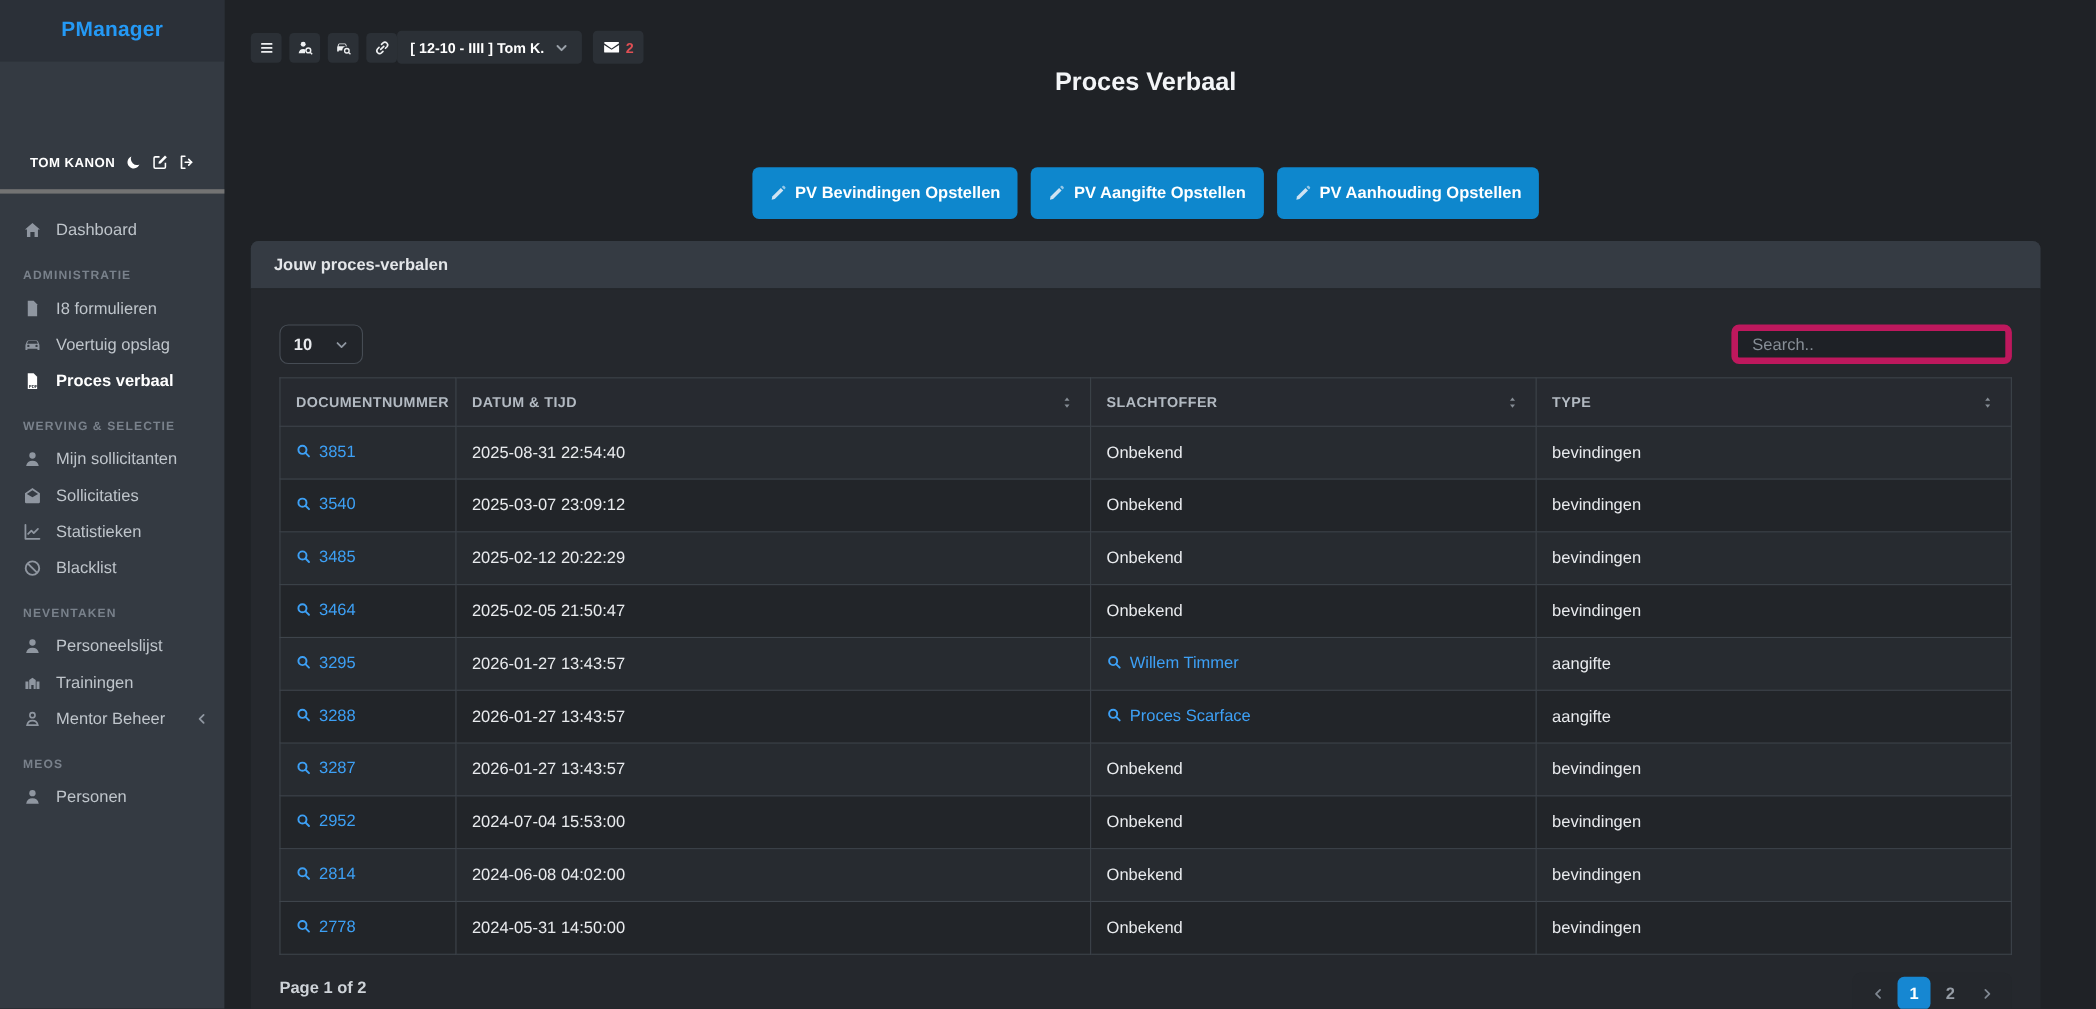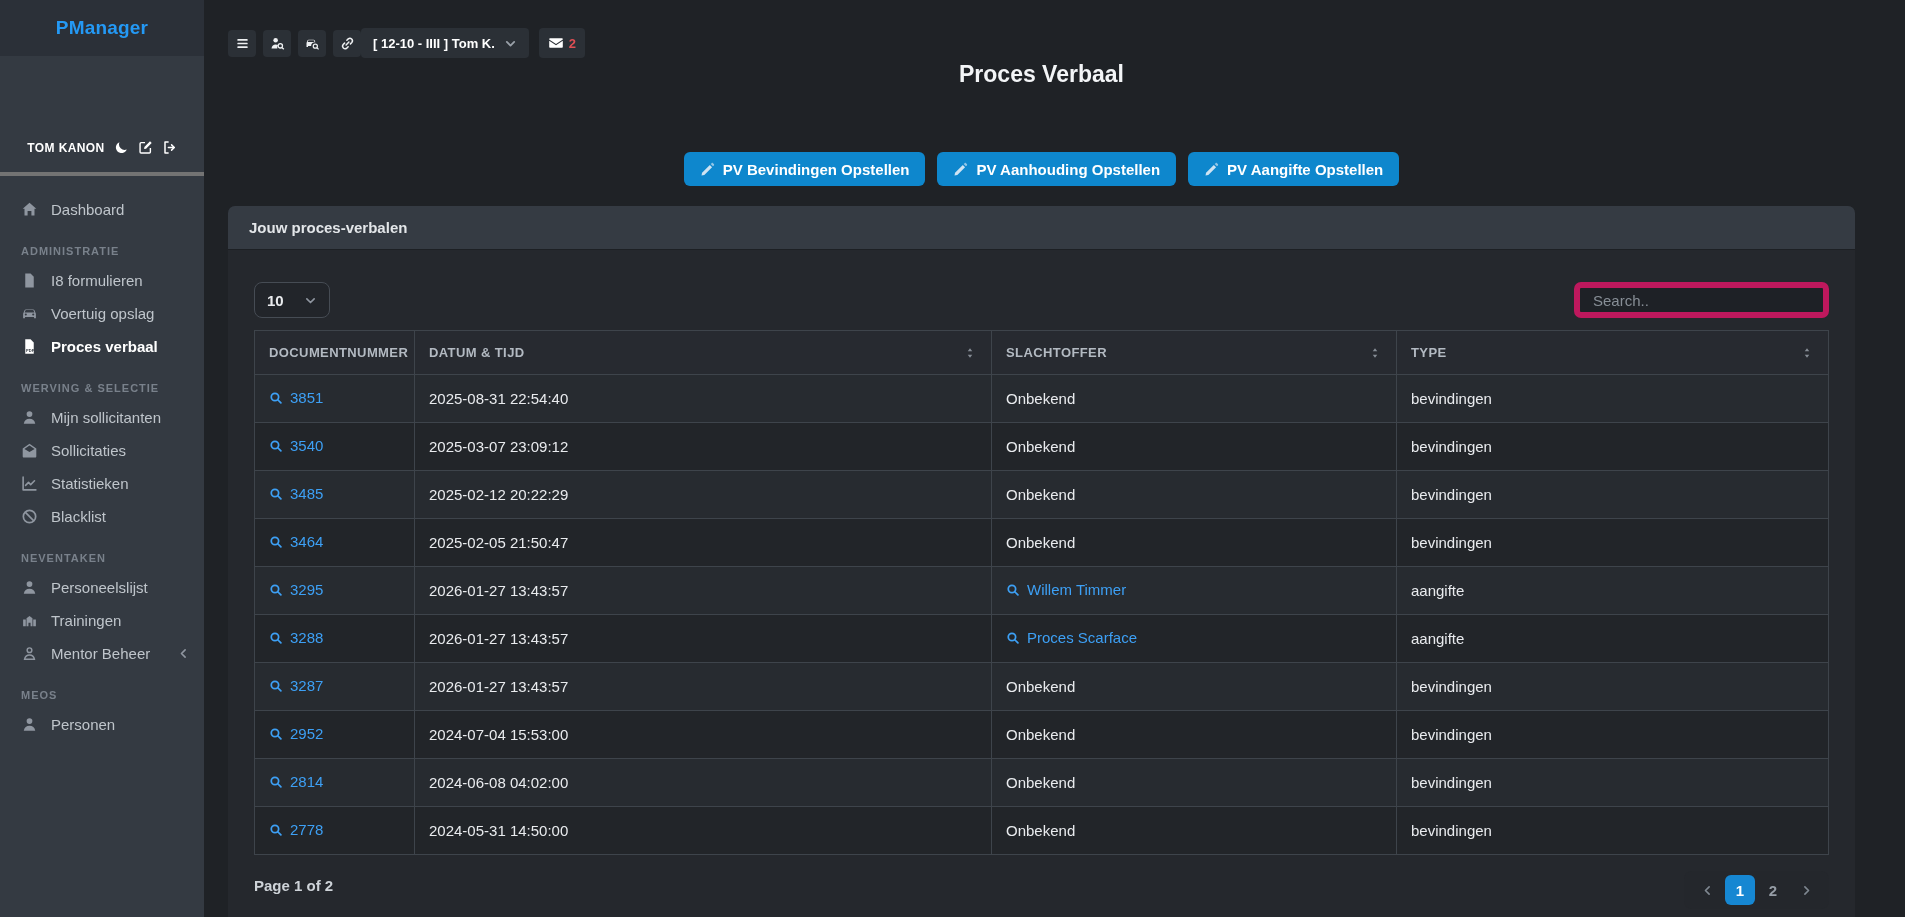--- a/index.html
+++ b/index.html
@@ -48,21 +48,21 @@
     font-family:inherit; cursor:pointer; }
   .user-dd .dd-chev { width:13px; height:13px; color:#9aa1a9; display:inline-flex; }
   .mail-btn { height:30px; min-width:40px; background:#2b3036; border:none; border-radius:4px; padding:0 9px;
     display:inline-flex; align-items:center; gap:5px; cursor:pointer; }
   .mail-btn svg { width:16px; height:16px; color:#fff; }
   .mail-count { color:var(--danger); font-size:13px; font-weight:700; }
 
   .page-title { text-align:center; margin-top:12px; font-size:23px; font-weight:700; color:#f3f5f7; }
 
   .actions { display:flex; justify-content:center; gap:12px; margin-top:64px; }
-  .action-btn { height:34px; padding:0 16px; border:none; border-radius:6px; background:var(--accent);
+  .action-btn { height:47px; padding:0 16px; border:none; border-radius:6px; background:var(--accent);
     color:#fff; font-size:15px; font-weight:700; display:inline-flex; align-items:center; gap:8px;
     font-family:inherit; cursor:pointer; }
   .action-btn svg { width:15px; height:15px; color:#cfe3f2; }
 
   .card { margin-top:20px; border-radius:7px; background:#25282d; }
   .card-header { height:44px; background:#353b43; border-radius:7px 7px 0 0; border-bottom:1px solid #1d2024;
     display:flex; align-items:center; padding:0 21px; font-size:15px; font-weight:600; color:#e3e6e9; }
   .card-body { padding:32px 26px 0; }
 
   .controls { display:flex; justify-content:space-between; align-items:center; }
@@ -321,30 +321,30 @@
           </span>
           <span>PV Bevindingen Opstellen</span>
         </button>
         <button class="action-btn">
           <span style="display:inline-flex;width:15px;height:15px;">
             <svg viewBox="0 0 16 16" fill="currentColor">
               <path d="m2.2 11.4 8.3-8.3 2.4 2.4-8.3 8.3-3 .6z"></path>
               <path d="m11.4 2.2 1-1c.4-.4 1-.4 1.4 0l1 1c.4.4.4 1 0 1.4l-1 1z" opacity=".7"></path>
             </svg>
           </span>
-          <span>PV Aanhouding Opstellen</span>
+          <span>PV Aangifte Opstellen</span>
         </button>
         <button class="action-btn">
           <span style="display:inline-flex;width:15px;height:15px;">
             <svg viewBox="0 0 16 16" fill="currentColor">
               <path d="m2.2 11.4 8.3-8.3 2.4 2.4-8.3 8.3-3 .6z"></path>
               <path d="m11.4 2.2 1-1c.4-.4 1-.4 1.4 0l1 1c.4.4.4 1 0 1.4l-1 1z" opacity=".7"></path>
             </svg>
           </span>
-          <span>PV Aangifte Opstellen</span>
+          <span>PV Aanhouding Opstellen</span>
         </button>
       </div>
 
     <section class="card">
       <div class="card-header">Jouw proces-verbalen</div>
       <div class="card-body">
         <div class="controls">
           <div class="page-size">
             <span>10</span>
             <span class="ps-chev">

